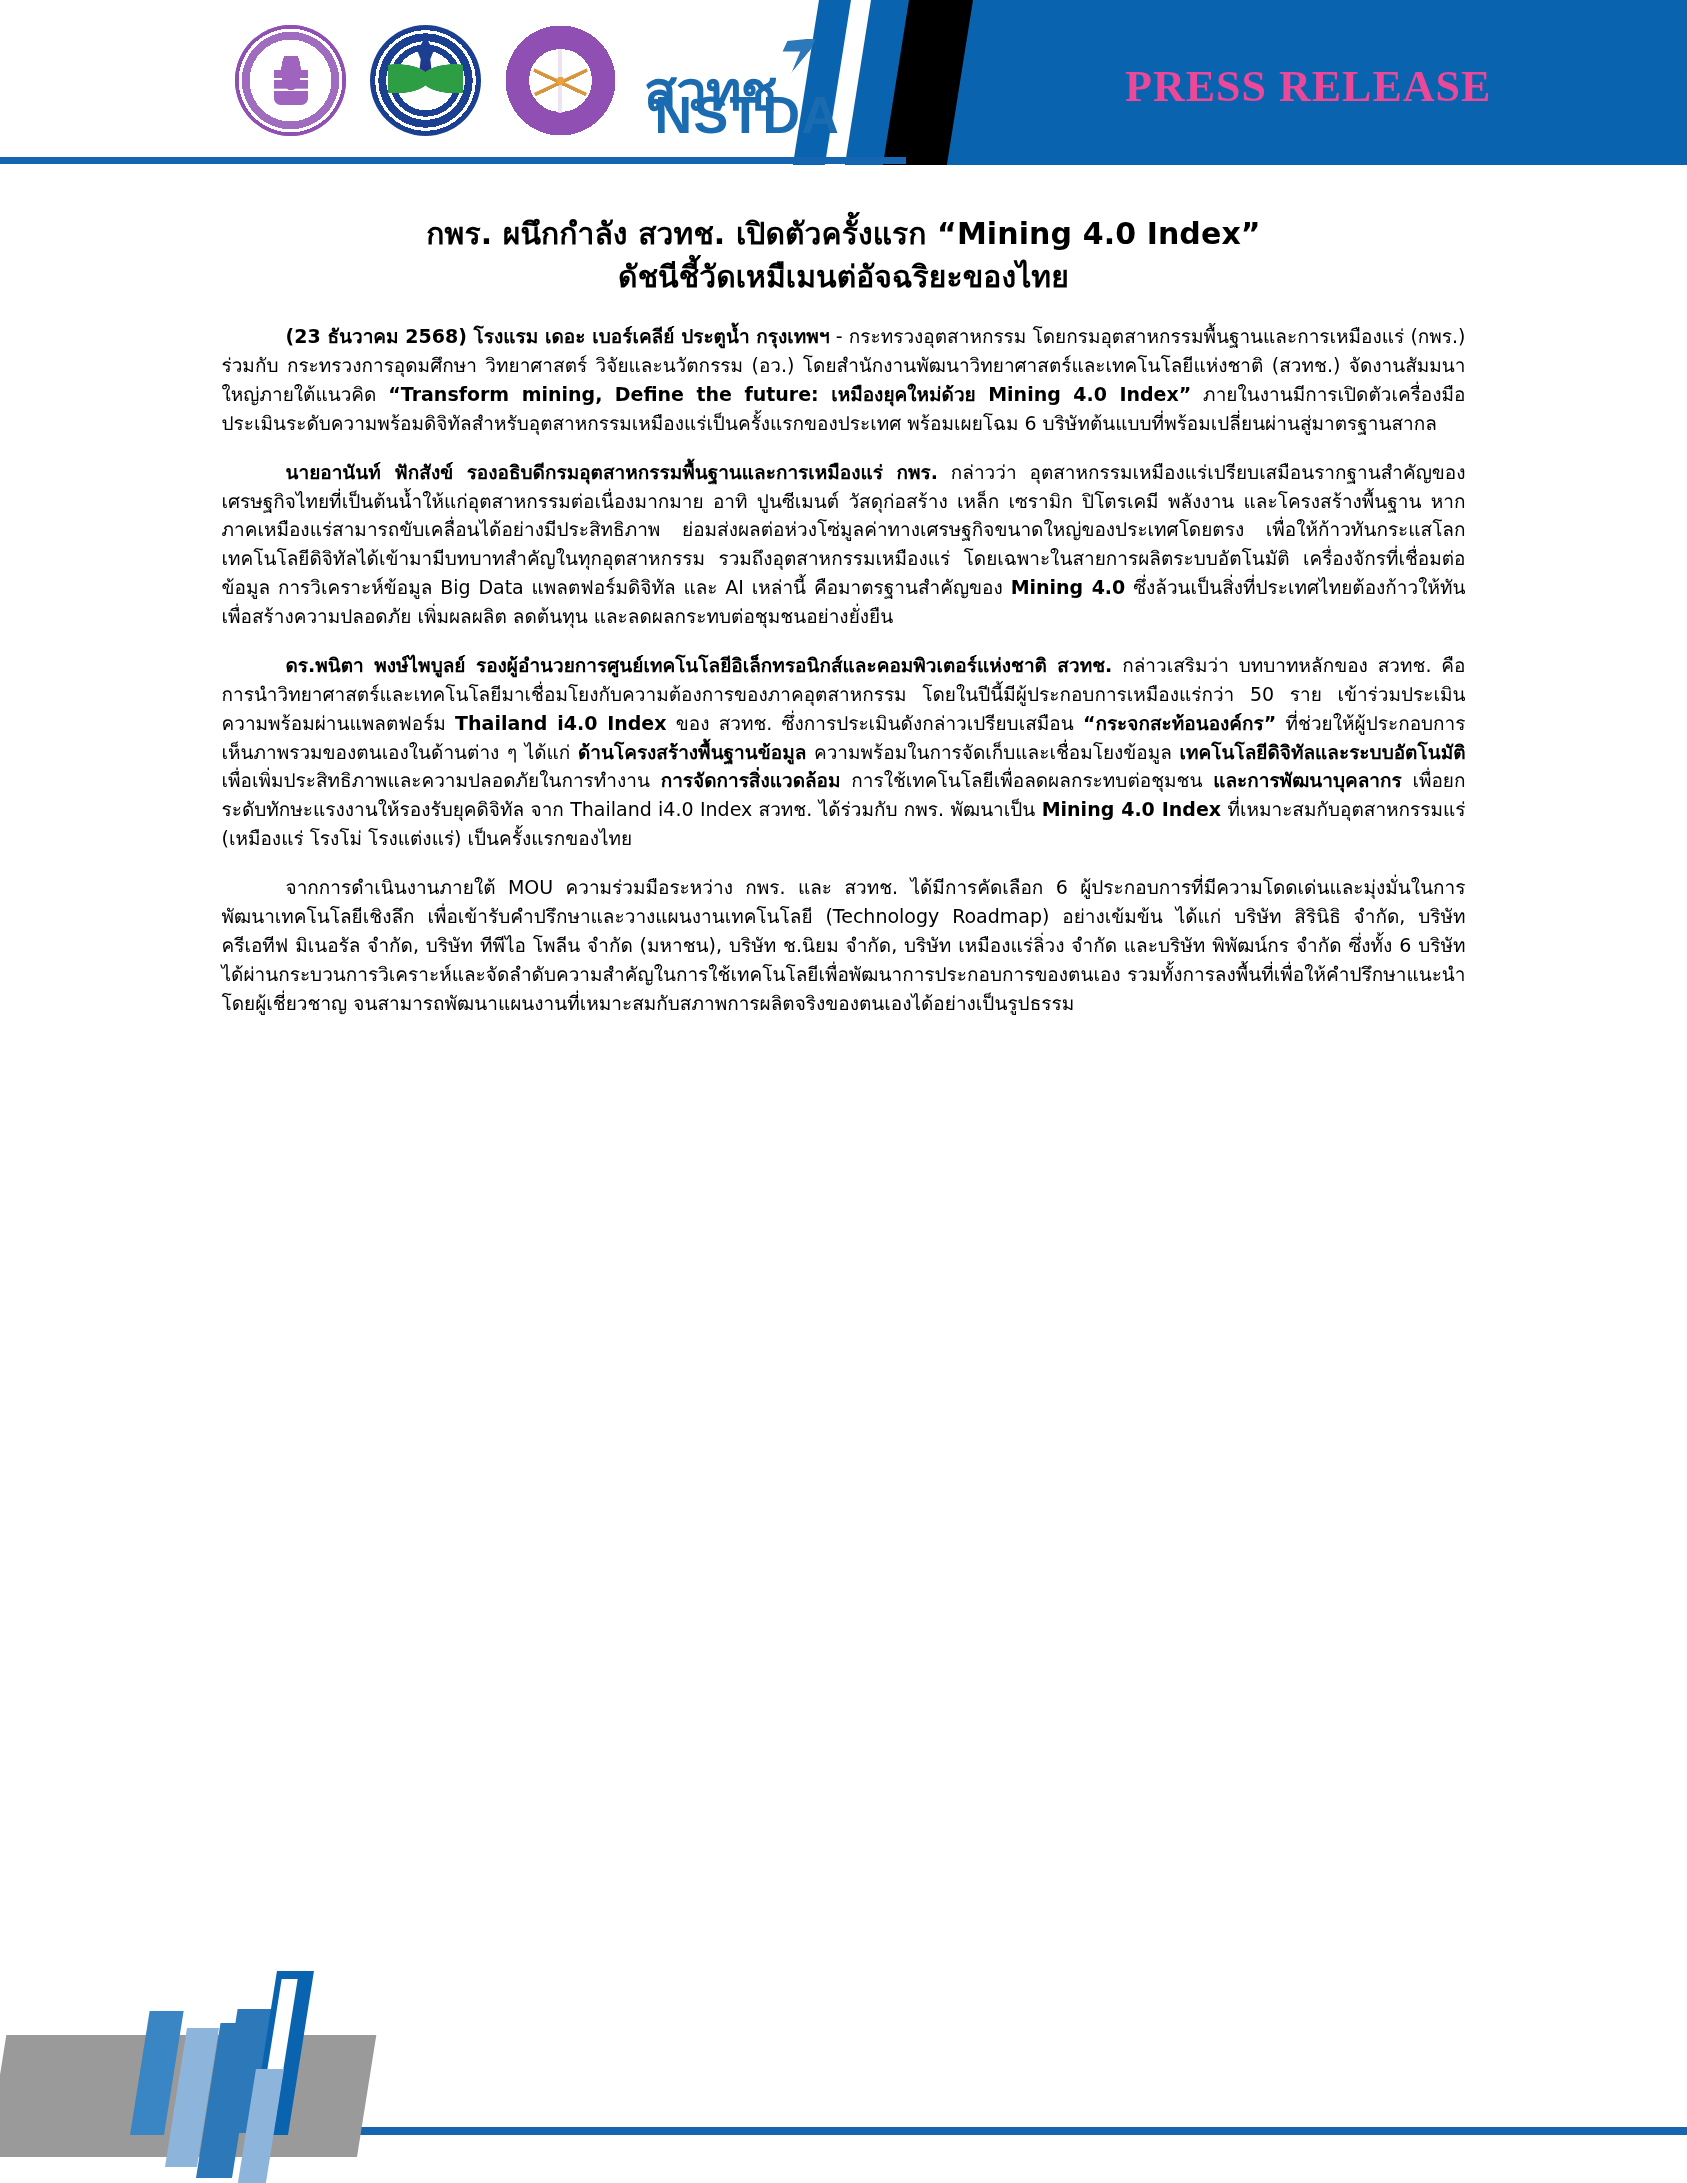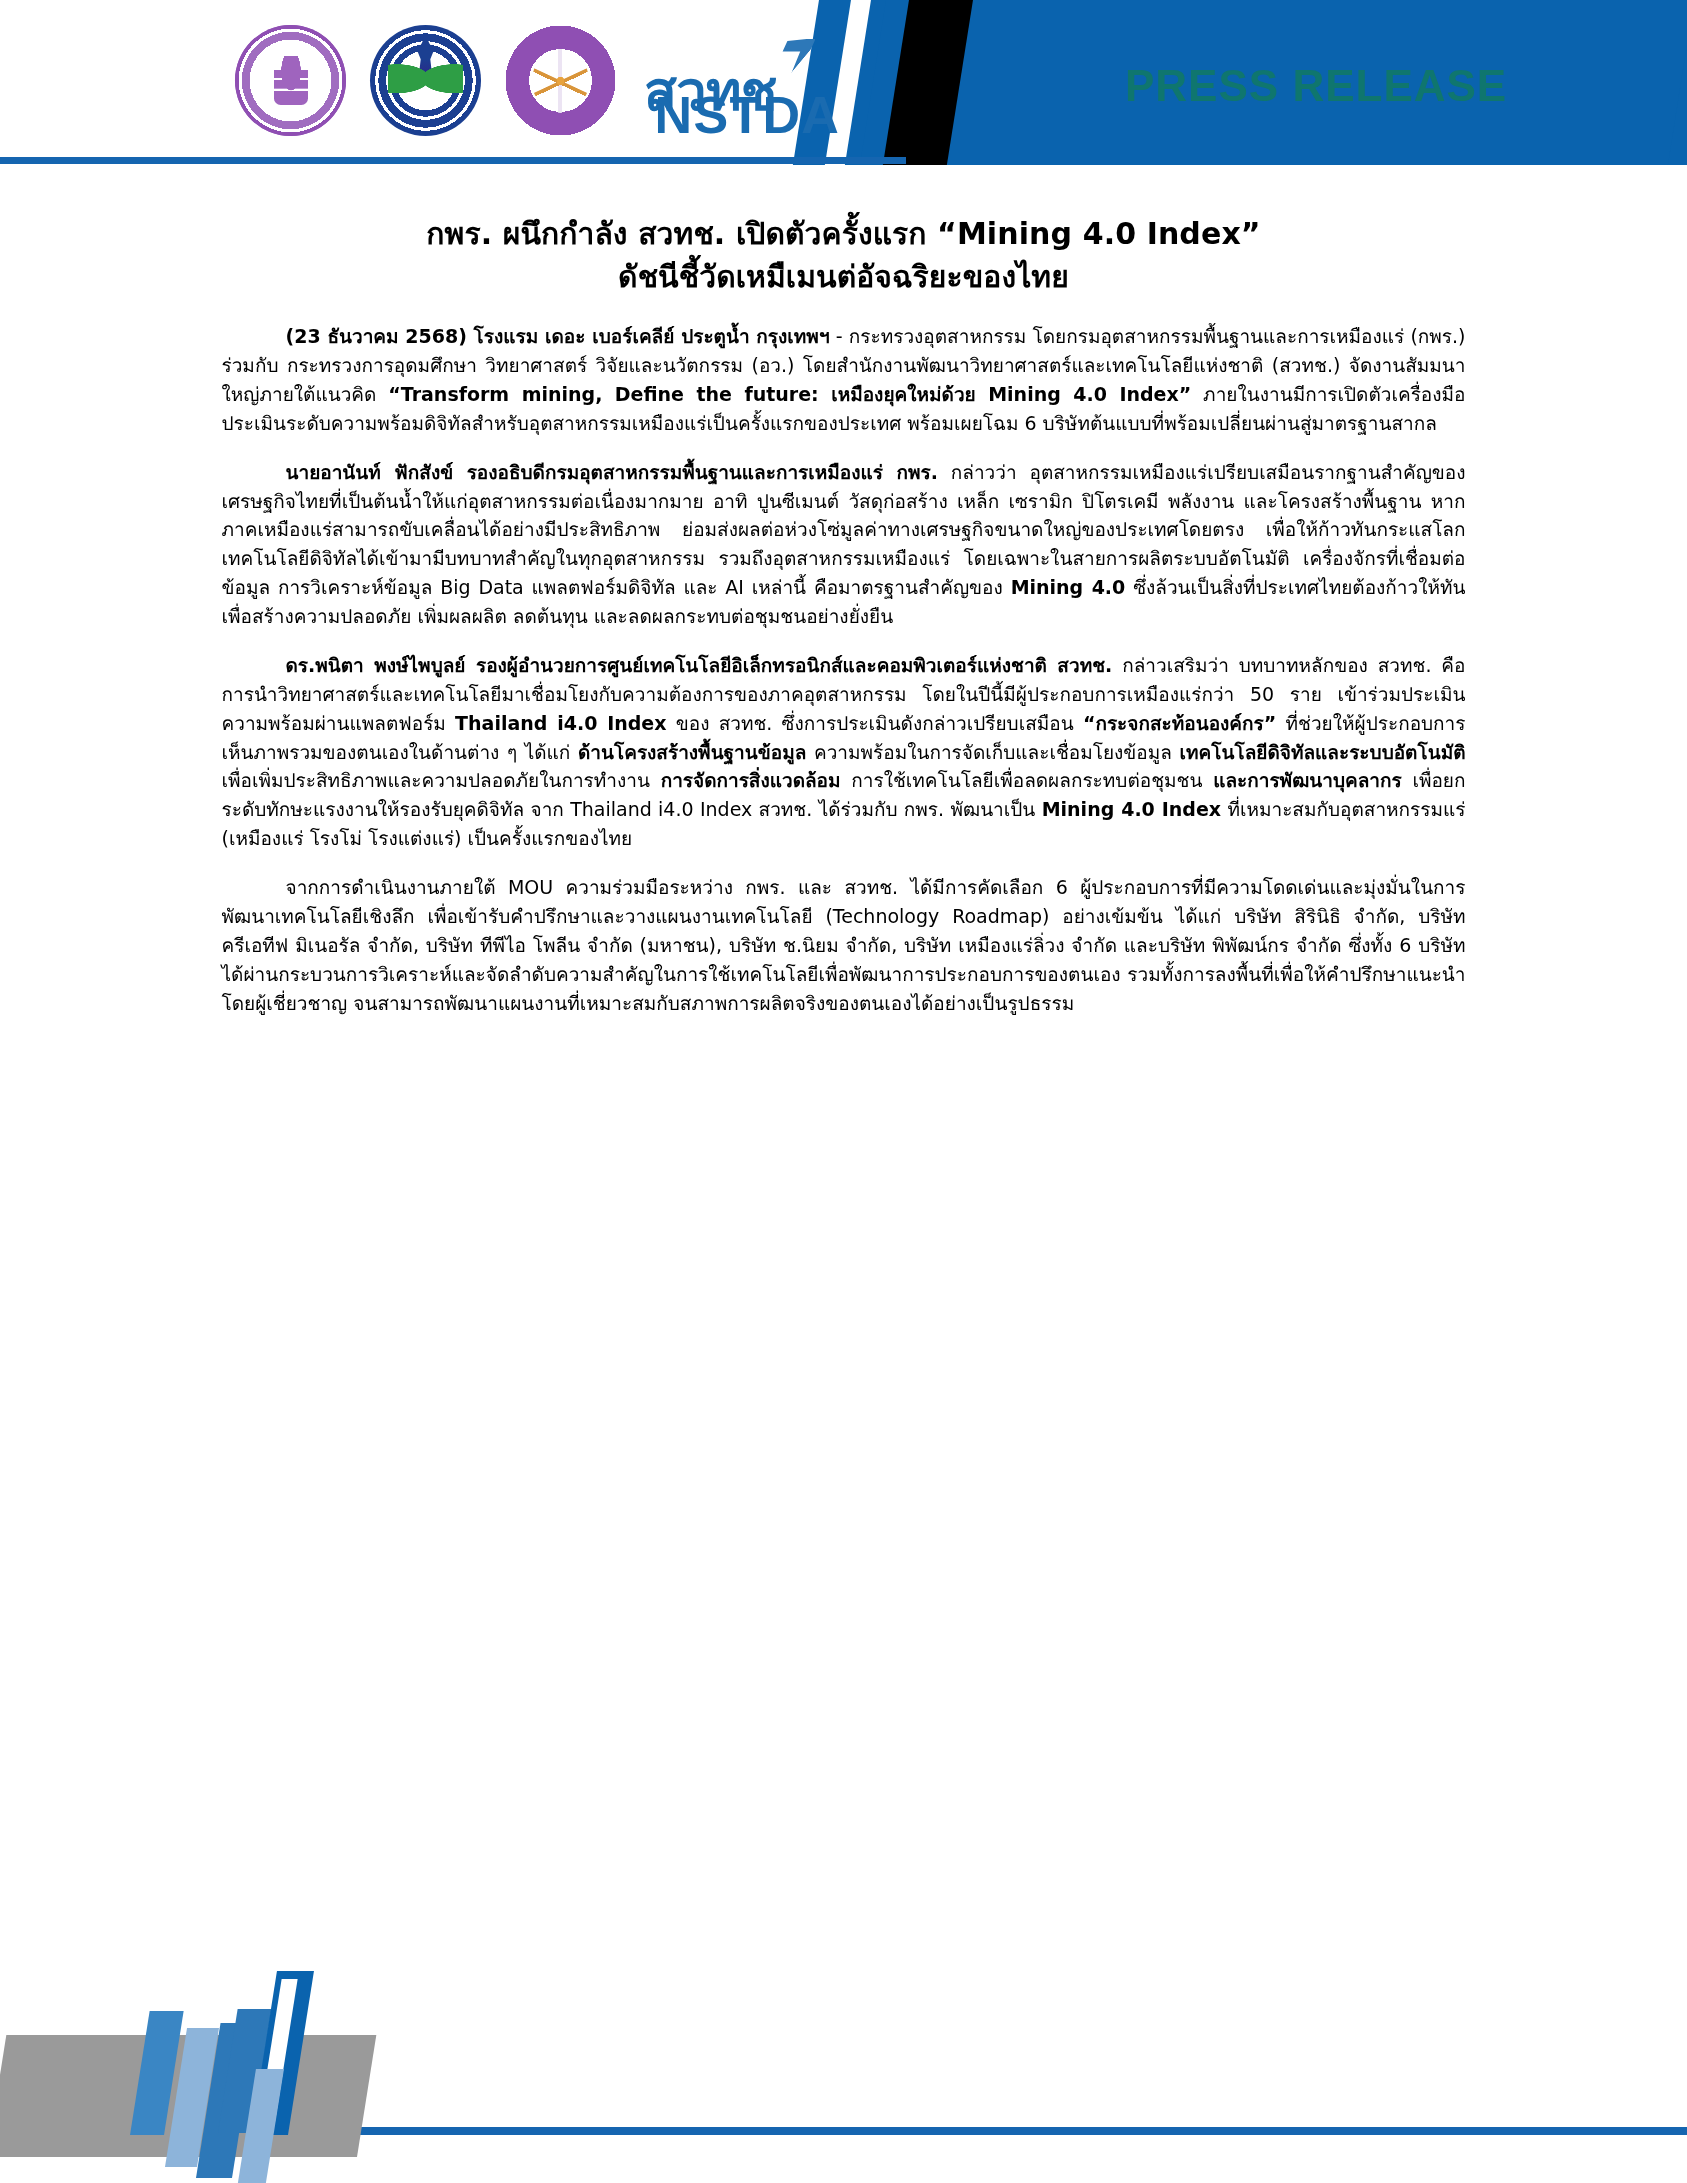--- a/index.html
+++ b/index.html
@@ -68,25 +68,25 @@
     width: 14.6px;
     height: 165px;
     background: #0a63ae;
     transform: skewX(-9deg);
     transform-origin: top left;
   }
   .header-title {
     position: absolute;
     top: 61px;
     left: 1125px;
-    color: #0f766e;
+    color: #ec4899;
     font-size: 44px;
     font-weight: bold;
     letter-spacing: 1px;
-    font-family: Liberation Sans, sans-serif;
+    font-family: Liberation Serif, serif;
     white-space: nowrap;
   }
   .header-bottom-rule {
     position: absolute;
     top: 157px;
     left: 0;
     width: 906px;
     height: 7.3px;
     background: #1565b0;
   }

